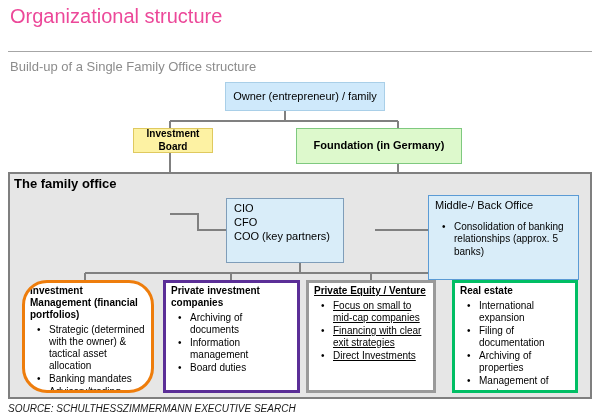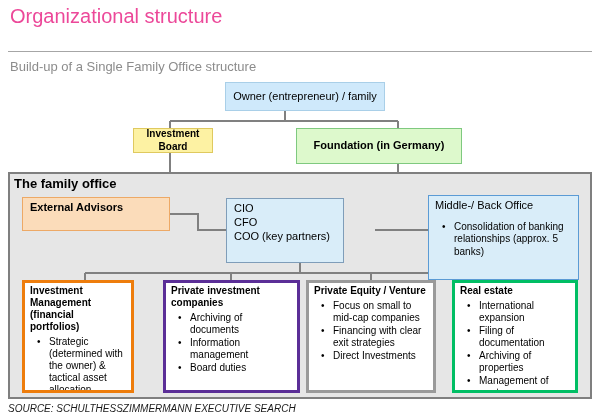--- a/index.html
+++ b/index.html
@@ -19,21 +19,21 @@
   #investment-board-box { left:133px; top:128px; width:80px; height:25px; border:1px solid; font-weight:bold; font-size:10px; }
   #foundation-box { left:296px; top:128px; width:166px; height:36px; border:1px solid; font-weight:bold; }
   #family-office-container { left:8px; top:172px; width:584px; height:227px; border:2px solid; z-index:0; }
   #family-office-label { left:14px; top:176px; font-size:13px; font-weight:bold; z-index:2; }
   #external-advisors-box { left:22px; top:197px; width:148px; height:34px; border:1px solid; font-weight:bold; padding:3px 7px; }
   #executives-box { left:226px; top:198px; width:118px; height:65px; border:1px solid; padding:3px 7px; }
   #middle-back-office-box { left:428px; top:195px; width:151px; height:85px; border:1px solid; padding:3px 6px; font-size:10px; }
   #middle-back-office-box .t { font-size:11px; }
   .dept { top:280px; height:113px; border:3px solid; padding:2px 5px; font-size:10px; line-height:1.2; overflow:hidden; }
   .dept .t { font-weight:bold; }
-  #dept-0 { left:22px;  width:112px; }
+  #dept-0 { left:22px;  width:132px;border-radius:25px; }
   #dept-1 { left:163px; width:137px; }
   #dept-2 { left:306px; width:130px; }
   #dept-3 { left:452px; width:126px; }
   .bullets { list-style:none; margin:3px 0 0 0; padding:0; }
   .bullets li { position:relative; padding-left:19px; margin-top:1px; }
   .bullets li::before { content:"\2022"; position:absolute; left:7px; }
   #middle-back-office-box .bullets { margin-top:8px; }
   #source-note { left:8px; top:403px; font-size:10px; font-style:italic; color:#1a1a1a; }
 </style>
 </head>
@@ -70,23 +70,20 @@
     <span>Investment Board</span>
   </div>
 
   <div id="foundation-box" class="box center" style="background: rgb(221, 249, 204); border-color: rgb(127, 201, 127);">
     <span>Foundation (in Germany)</span>
   </div>
 
   <div id="family-office-container" class="abs" style="background: rgb(230, 230, 230); border-color: rgb(127, 127, 127);"></div>
   <div id="family-office-label" class="abs">The family office</div>
 
-  <div id="external-advisors-box" class="box" style="background: rgb(251, 220, 186); border-color: rgb(237, 169, 102);">
-    <span>External Advisors</span>
-  </div>
 
   <div id="executives-box" class="box" style="background: rgb(217, 237, 249); border-color: rgb(127, 157, 185);">
     <div>CIO</div>
     <div>CFO</div>
     <div>COO (key partners)</div>
   </div>
 
   <div id="middle-back-office-box" class="box" style="background: rgb(217, 237, 249); border-color: rgb(91, 155, 213);">
     <div class="t">Middle-/ Back Office</div>
     <ul class="bullets">
@@ -106,21 +103,21 @@
 
   <div id="dept-1" class="box dept" style="border-color: rgb(91, 46, 151); background: rgb(255, 255, 255);">
     <div class="t">Private investment companies</div>
     <ul class="bullets">
       <li>Archiving of documents</li>
       <li>Information management</li>
       <li>Board duties</li>
     </ul>
   </div>
 
-  <div id="dept-2" class="box dept" style="border-color: rgb(154, 154, 154); background: rgb(255, 255, 255);">
+  <div id="dept-2" class="box dept" style="border-color: rgb(154, 154, 154); background: rgb(255, 255, 255); text-decoration: underline;">
     <div class="t">Private Equity / Venture</div>
     <ul class="bullets">
       <li>Focus on small to mid-cap companies</li>
       <li>Financing with clear exit strategies</li>
       <li>Direct Investments</li>
     </ul>
   </div>
 
   <div id="dept-3" class="box dept" style="border-color: rgb(0, 190, 100); background: rgb(255, 255, 255);">
     <div class="t">Real estate</div>

